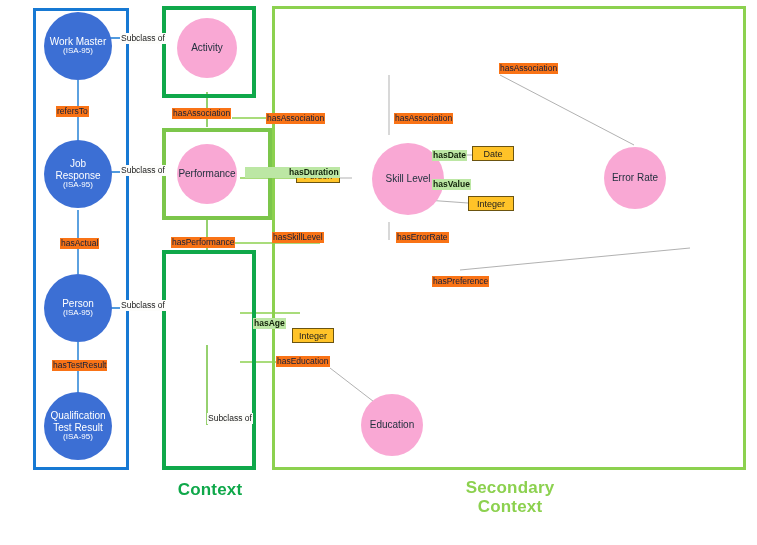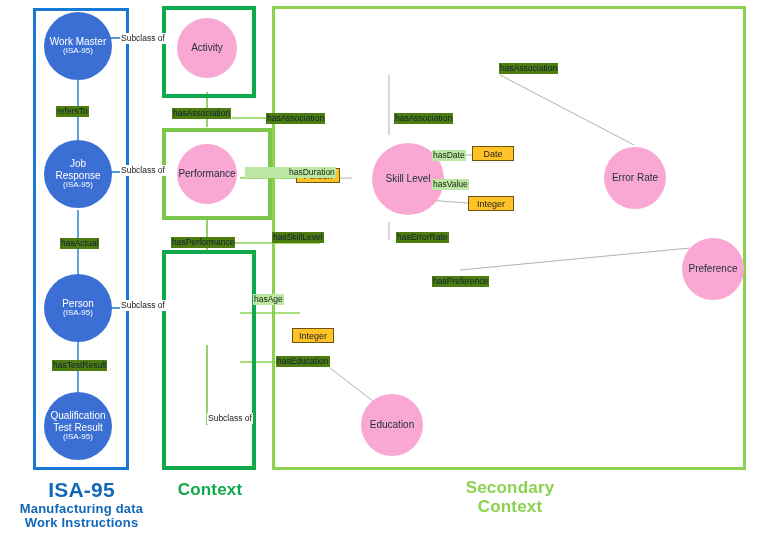--- a/index.html
+++ b/index.html
@@ -79,22 +79,22 @@
     position: absolute;
     font-size: 8.5px;
     white-space: nowrap;
     padding: 0 1px;
     line-height: 11px;
     height: 11px;
     box-sizing: border-box;
     color: #11203a;
     text-align: right;
   }
-  .lbl-blue  { background: #4d7c0f; color: #101f3c; }
-  .lbl-green { background: #BCE7A4; color: #12220a; }
+  .lbl-blue  { background: #f97316; color: #101f3c; }
+  .lbl-green { background: #BCE7A4; color: #12220a; font-weight: bold; }
   .lbl-plain { background: #fdfdfb; color: #1a1a1a; }
 
   
   .caption {
     position: absolute;
     text-align: center;
     font-weight: bold;
     line-height: 1.12;
     letter-spacing: 0.2px;
   }
@@ -193,23 +193,20 @@
 
 
   <div class="node node-light" style="left:372px; top:143px; width:72px; height:72px;">
     <span>Skill Level</span>
   </div>
 
   <div class="node node-light" style="left:604px; top:147px; width:62px; height:62px;">
     <span>Error Rate</span>
   </div>
 
-  <div class="node node-light" style="left:682px; top:238px; width:62px; height:62px;">
-    <span>Preference</span>
-  </div>
 
   <div class="node node-light" style="left:361px; top:394px; width:62px; height:62px;">
     <span>Education</span>
   </div>
 
   <div class="datatype" style="left:296px; top:168px; width:44px; height:15px;">
     <span>Person</span>
   </div>
 
   <div class="datatype" style="left:472px; top:146px; width:42px; height:15px;">
@@ -253,29 +250,24 @@
   <div class="edge-label lbl-green" style="left:432px; top:150px;">hasDate</div>
 
   <div class="edge-label lbl-green" style="left:432px; top:179px;">hasValue</div>
 
   <div class="edge-label lbl-blue" style="left:272px; top:232px;">hasSkillLevel</div>
 
   <div class="edge-label lbl-blue" style="left:396px; top:232px;">hasErrorRate</div>
 
   <div class="edge-label lbl-blue" style="left:432px; top:276px;">hasPreference</div>
 
-  <div class="edge-label lbl-green" style="left:253px; top:294px;">hasAge</div>
+  <div class="edge-label lbl-green" style="left:253px; top:318px;">hasAge</div>
 
   <div class="edge-label lbl-blue" style="left:276px; top:356px;">hasEducation</div>
 
-  <div class="caption caption-isa95" style="left:0px; top:478px; width:163px;">
-    <div class="cap-title">ISA-95</div>
-    <div class="cap-sub">Manufacturing data</div>
-    <div class="cap-sub">Work Instructions</div>
-  </div>
 
   <div class="caption caption-primary cap-title-lg" style="left:160px; top:480px; width:100px;">
     <div>Context</div>
   </div>
 
   <div class="caption caption-secondary cap-title-lg" style="left:380px; top:478px; width:260px;">
     <div>Secondary</div>
     <div>Context</div>
   </div>
 

